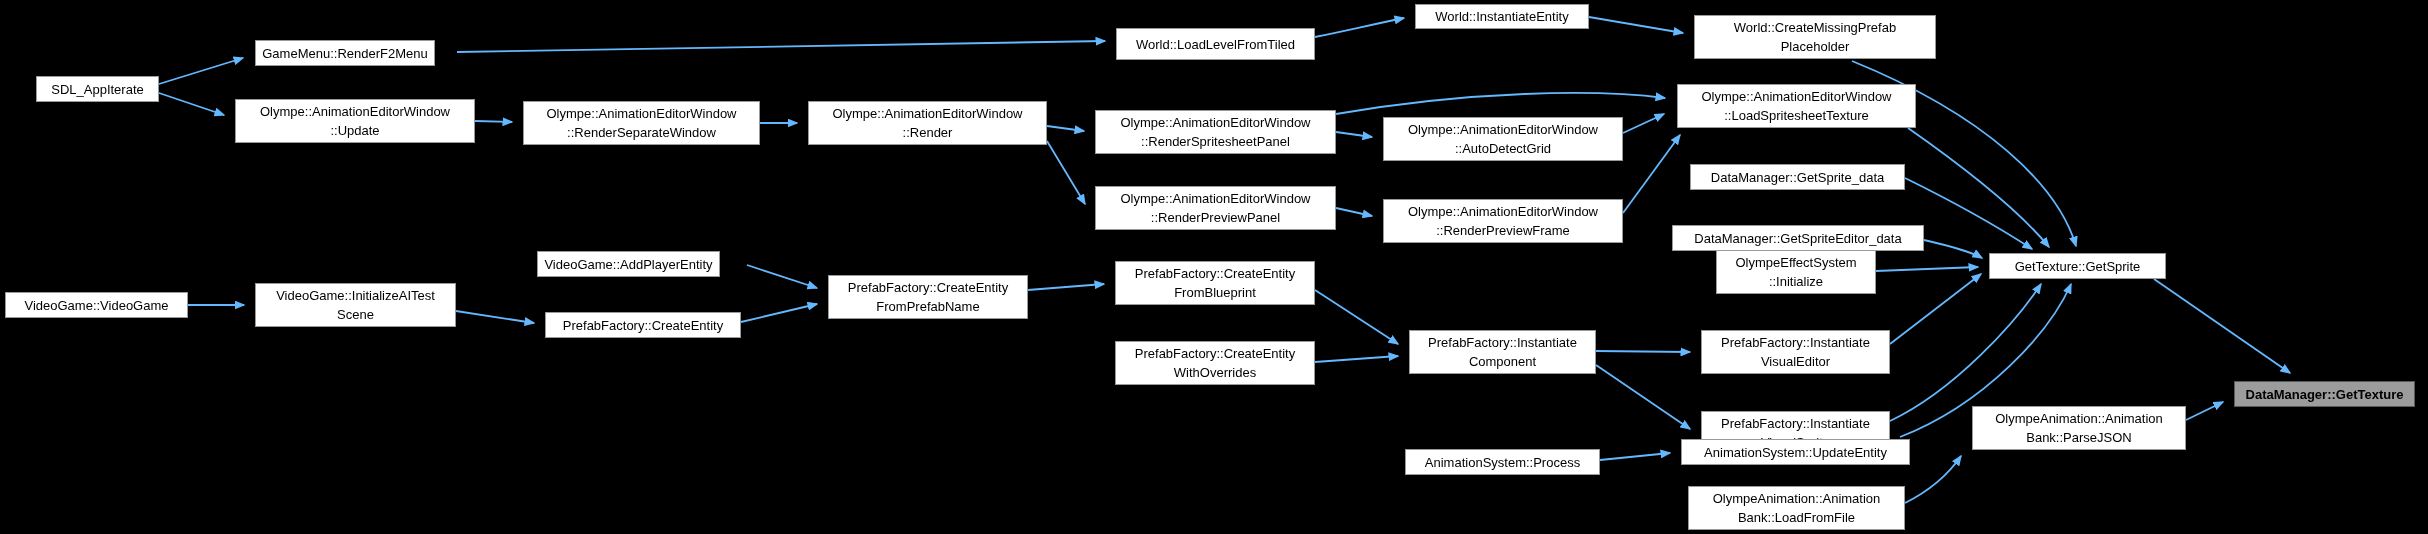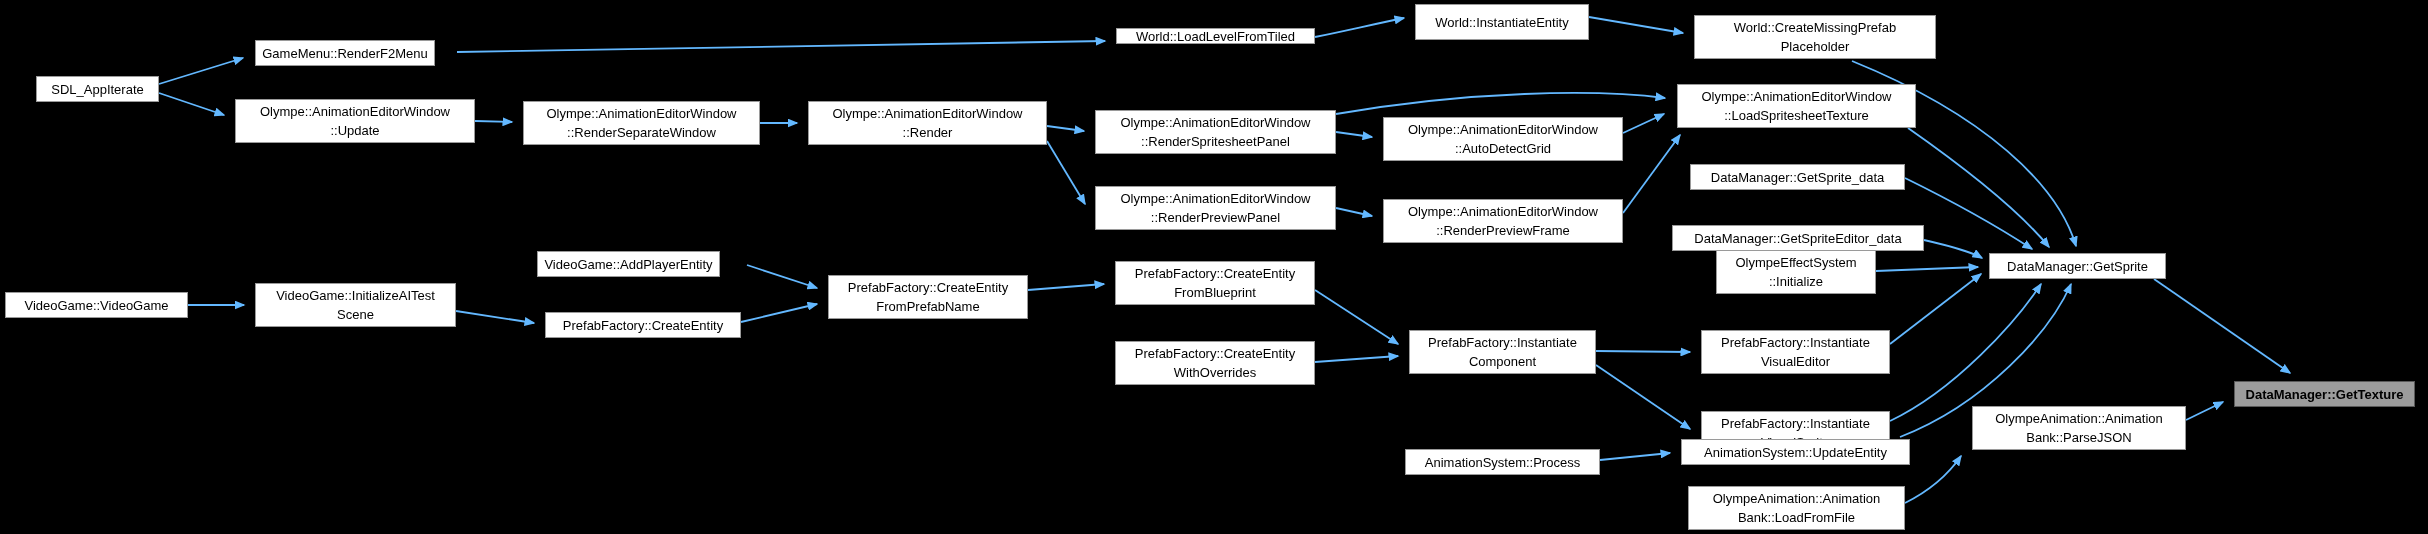--- a/index.html
+++ b/index.html
@@ -83,39 +83,39 @@
   </svg>
 
   <div class="node" style="left:36px;top:76px;width:123px;height:26px">SDL_AppIterate</div>
   <div class="node" style="left:255px;top:40px;width:180px;height:26px">GameMenu::RenderF2Menu</div>
   <div class="node" style="left:235px;top:99px;width:240px;height:44px">Olympe::AnimationEditorWindow
 ::Update</div>
   <div class="node" style="left:523px;top:101px;width:237px;height:44px">Olympe::AnimationEditorWindow
 ::RenderSeparateWindow</div>
   <div class="node" style="left:808px;top:101px;width:239px;height:44px">Olympe::AnimationEditorWindow
 ::Render</div>
-  <div class="node" style="left:1116px;top:28px;width:199px;height:16px">World::LoadLevelFromTiled</div>
-  <div class="node" style="left:1415px;top:4px;width:174px;height:36px">World::InstantiateEntity</div>
+  <div class="node" style="left:1116px;top:28px;width:199px;height:32px">World::LoadLevelFromTiled</div>
+  <div class="node" style="left:1415px;top:4px;width:174px;height:25px">World::InstantiateEntity</div>
   <div class="node" style="left:1694px;top:15px;width:242px;height:44px">World::CreateMissingPrefab
 Placeholder</div>
   <div class="node" style="left:1095px;top:110px;width:241px;height:44px">Olympe::AnimationEditorWindow
 ::RenderSpritesheetPanel</div>
   <div class="node" style="left:1383px;top:117px;width:240px;height:44px">Olympe::AnimationEditorWindow
 ::AutoDetectGrid</div>
   <div class="node" style="left:1095px;top:186px;width:241px;height:44px">Olympe::AnimationEditorWindow
 ::RenderPreviewPanel</div>
   <div class="node" style="left:1383px;top:199px;width:240px;height:44px">Olympe::AnimationEditorWindow
 ::RenderPreviewFrame</div>
   <div class="node" style="left:1677px;top:84px;width:239px;height:44px">Olympe::AnimationEditorWindow
 ::LoadSpritesheetTexture</div>
   <div class="node" style="left:1672px;top:225px;width:252px;height:26px">DataManager::GetSpriteEditor_data</div>
   <div class="node" style="left:1690px;top:164px;width:215px;height:26px">DataManager::GetSprite_data</div>
   <div class="node" style="left:1716px;top:250px;width:160px;height:44px">OlympeEffectSystem
 ::Initialize</div>
-  <div class="node" style="left:1989px;top:253px;width:177px;height:26px">DataManager::GetSprite</div>
+  <div class="node" style="left:1989px;top:253px;width:177px;height:26px">GetTexture::GetSprite</div>
   <div class="node" style="left:5px;top:292px;width:183px;height:26px">VideoGame::VideoGame</div>
   <div class="node" style="left:255px;top:283px;width:201px;height:44px">VideoGame::InitializeAITest
 Scene</div>
   <div class="node" style="left:537px;top:251px;width:183px;height:26px">VideoGame::AddPlayerEntity</div>
   <div class="node" style="left:545px;top:312px;width:196px;height:26px">PrefabFactory::CreateEntity</div>
   <div class="node" style="left:828px;top:275px;width:200px;height:44px">PrefabFactory::CreateEntity
 FromPrefabName</div>
   <div class="node" style="left:1115px;top:261px;width:200px;height:44px">PrefabFactory::CreateEntity
 FromBlueprint</div>
   <div class="node" style="left:1115px;top:341px;width:200px;height:44px">PrefabFactory::CreateEntity

